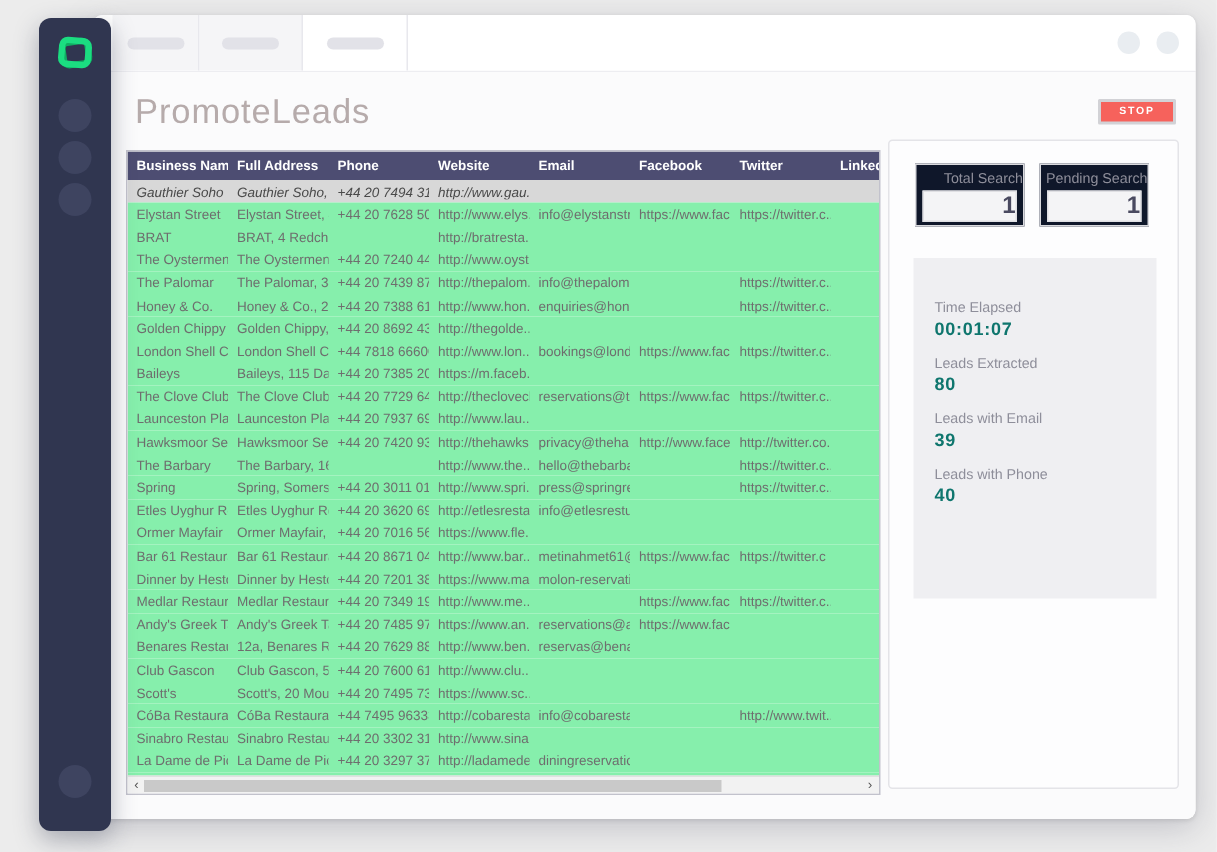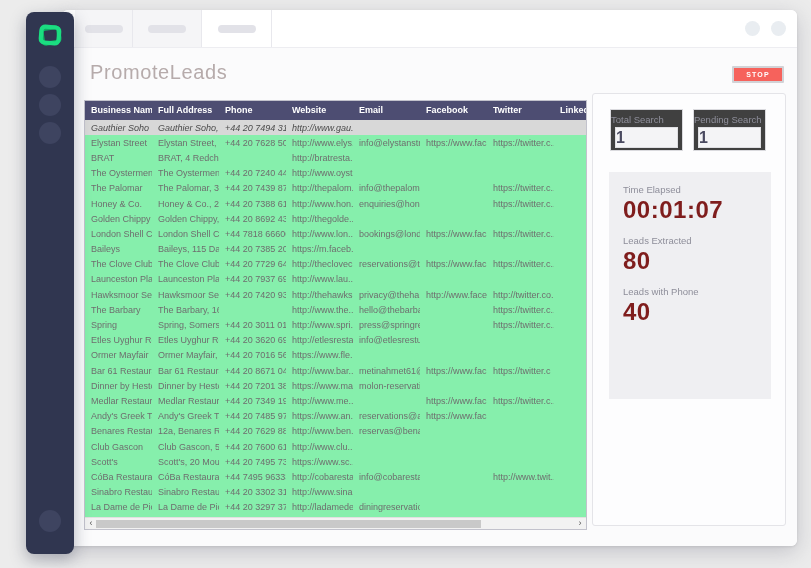--- a/index.html
+++ b/index.html
@@ -16,21 +16,21 @@
   .tabs { position:absolute; left:13px; top:0; bottom:0; display:flex; }
   .tab { display:flex; align-items:center; justify-content:center;
          border-right:1px solid #e8e8ed; background:#f5f5f7; height:100%; }
   .tab.t1 { width:58px; } .tab.t2 { width:69px; } .tab.t3 { width:70px; background:#fff; }
   .tab-pill { width:38px; height:8px; border-radius:4px; background:#e2e2e8; }
   .win-dot { position:absolute; top:11px; width:15px; height:15px; border-radius:50%; background:#e9edf1; }
   .win-dot.d1 { right:37px; } .win-dot.d2 { right:11px; }
 
   .content { position:absolute; top:38px; left:0; right:0; bottom:0;
              background:#fbfbfc; border-radius:0 0 6px 6px; }
-  .page-title { position:absolute; left:28px; top:13px; font-size:20px; font-weight:normal;
+  .page-title { position:absolute; left:28px; top:13px; font-size:23px; font-weight:normal;
                 color:#b6abab; letter-spacing:.6px; }
   .stop-btn { position:absolute; right:13px; top:18px; width:52px; height:17px;
               background:#f6625c; border:2px solid #d2d2d6; border-radius:1px;
               color:#fff; font-size:7px; font-weight:bold; letter-spacing:1.2px;
               font-family:"Liberation Sans", sans-serif; cursor:pointer; line-height:11px; }
 
   
   .table { position:absolute; left:22px; top:52px; width:503px; height:430px;
            border:1px solid #c2c2cc; background:#fff; overflow:hidden; }
   .thead { display:flex; width:536px; height:19px; background:#4d4d72; }
@@ -47,29 +47,29 @@
   .hs-arrow { position:absolute; top:0; width:10px; height:11px; font-size:9px; line-height:11px;
               color:#555; text-align:center; cursor:pointer; }
   .hs-arrow.left { left:1px; } .hs-arrow.right { right:1px; }
   .hs-thumb { position:absolute; left:11px; top:1.5px; width:385px; height:8.5px;
               background:#c9c9c9; cursor:grab; }
 
   
   .side-panel { position:absolute; left:530px; top:45px; width:194px; height:433px;
                 background:#fdfdfe; border:1px solid #e4e4e8; border-radius:3px; }
   .stat-row { position:absolute; left:17px; top:15px; display:flex; gap:10px; }
-  .stat-box { width:73px; height:42px; border:1px solid #dadade; background:#404040; text-align:left; }
+  .stat-box { width:73px; height:42px; border:1px solid #dadade; background:#0f172a; text-align:right; }
   .stat-label { font-size:9.5px; color:#8e8e9a; padding:4px 0 2px; white-space:nowrap; }
   .stat-value { margin:0 4px; height:21px; border:1px solid #dfdfe3; background:#f4f4f6;
                 font-size:16px; font-weight:bold; color:#4a4a60; line-height:20px; }
   .metrics-box { position:absolute; left:16px; top:78px; width:162px; height:227px;
-                 background:#efeff2; padding:12px 14px; }
+                 background:#efeff2; padding:28px 14px; }
   .metric { margin-bottom:11px; }
   .metric-label { font-size:9.5px; color:#8e8e9a; margin-bottom:1px; }
-  .metric-value { font-size:24px; font-weight:bold; color:#7f1d1d; letter-spacing:.5px; }
+  .metric-value { font-size:12px; font-weight:bold; color:#0f766e; letter-spacing:.5px; }
 
   
   .sidebar { position:absolute; left:26px; top:12px; width:48px; height:542px;
              background:#303650; border-radius:8px; z-index:5;
              box-shadow:0 6px 16px rgba(40,45,70,.35); }
   .logo { position:absolute; left:9px; top:8px; width:30px; height:30px; }
   .nav-dot { position:absolute; left:13px; width:22px; height:22px; border-radius:50%;
              background:#3e4460; cursor:pointer; }
   .nav-dot.n1 { top:54px; } .nav-dot.n2 { top:82px; } .nav-dot.n3 { top:110px; }
   .nav-dot.n4 { top:498px; }
@@ -405,20 +405,24 @@
         <div class="metrics-box" id="metrics">
             <div class="metric">
               <div class="metric-label">Time Elapsed</div>
               <div class="metric-value">00:01:07</div>
             </div>
             <div class="metric">
               <div class="metric-label">Leads Extracted</div>
               <div class="metric-value">80</div>
             </div>
             <div class="metric">
+              <div class="metric-label">Leads with Email</div>
+              <div class="metric-value">39</div>
+            </div>
+            <div class="metric">
               <div class="metric-label">Leads with Phone</div>
               <div class="metric-value">40</div>
             </div>
           </div>
       </div>
     </div>
   </div>
 
   <div class="sidebar">
     <div class="logo">

